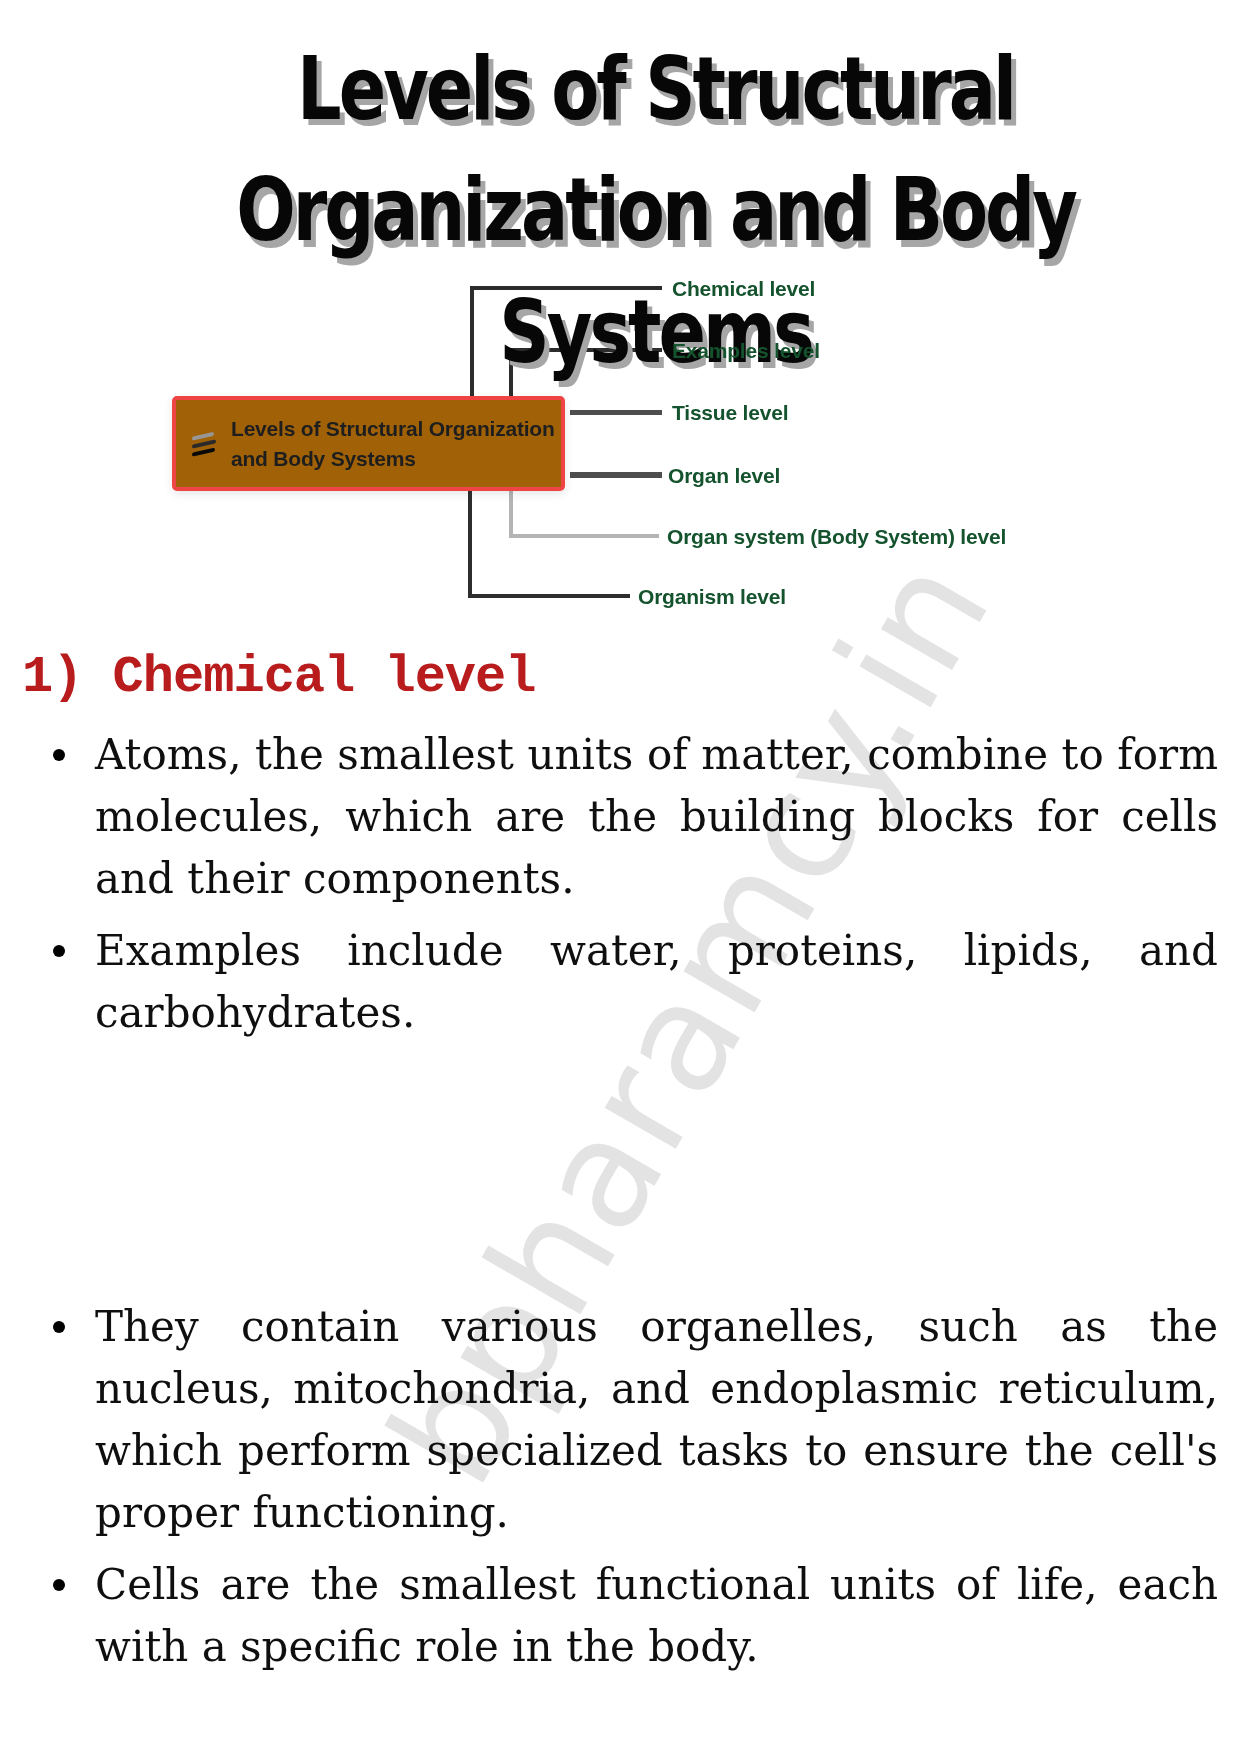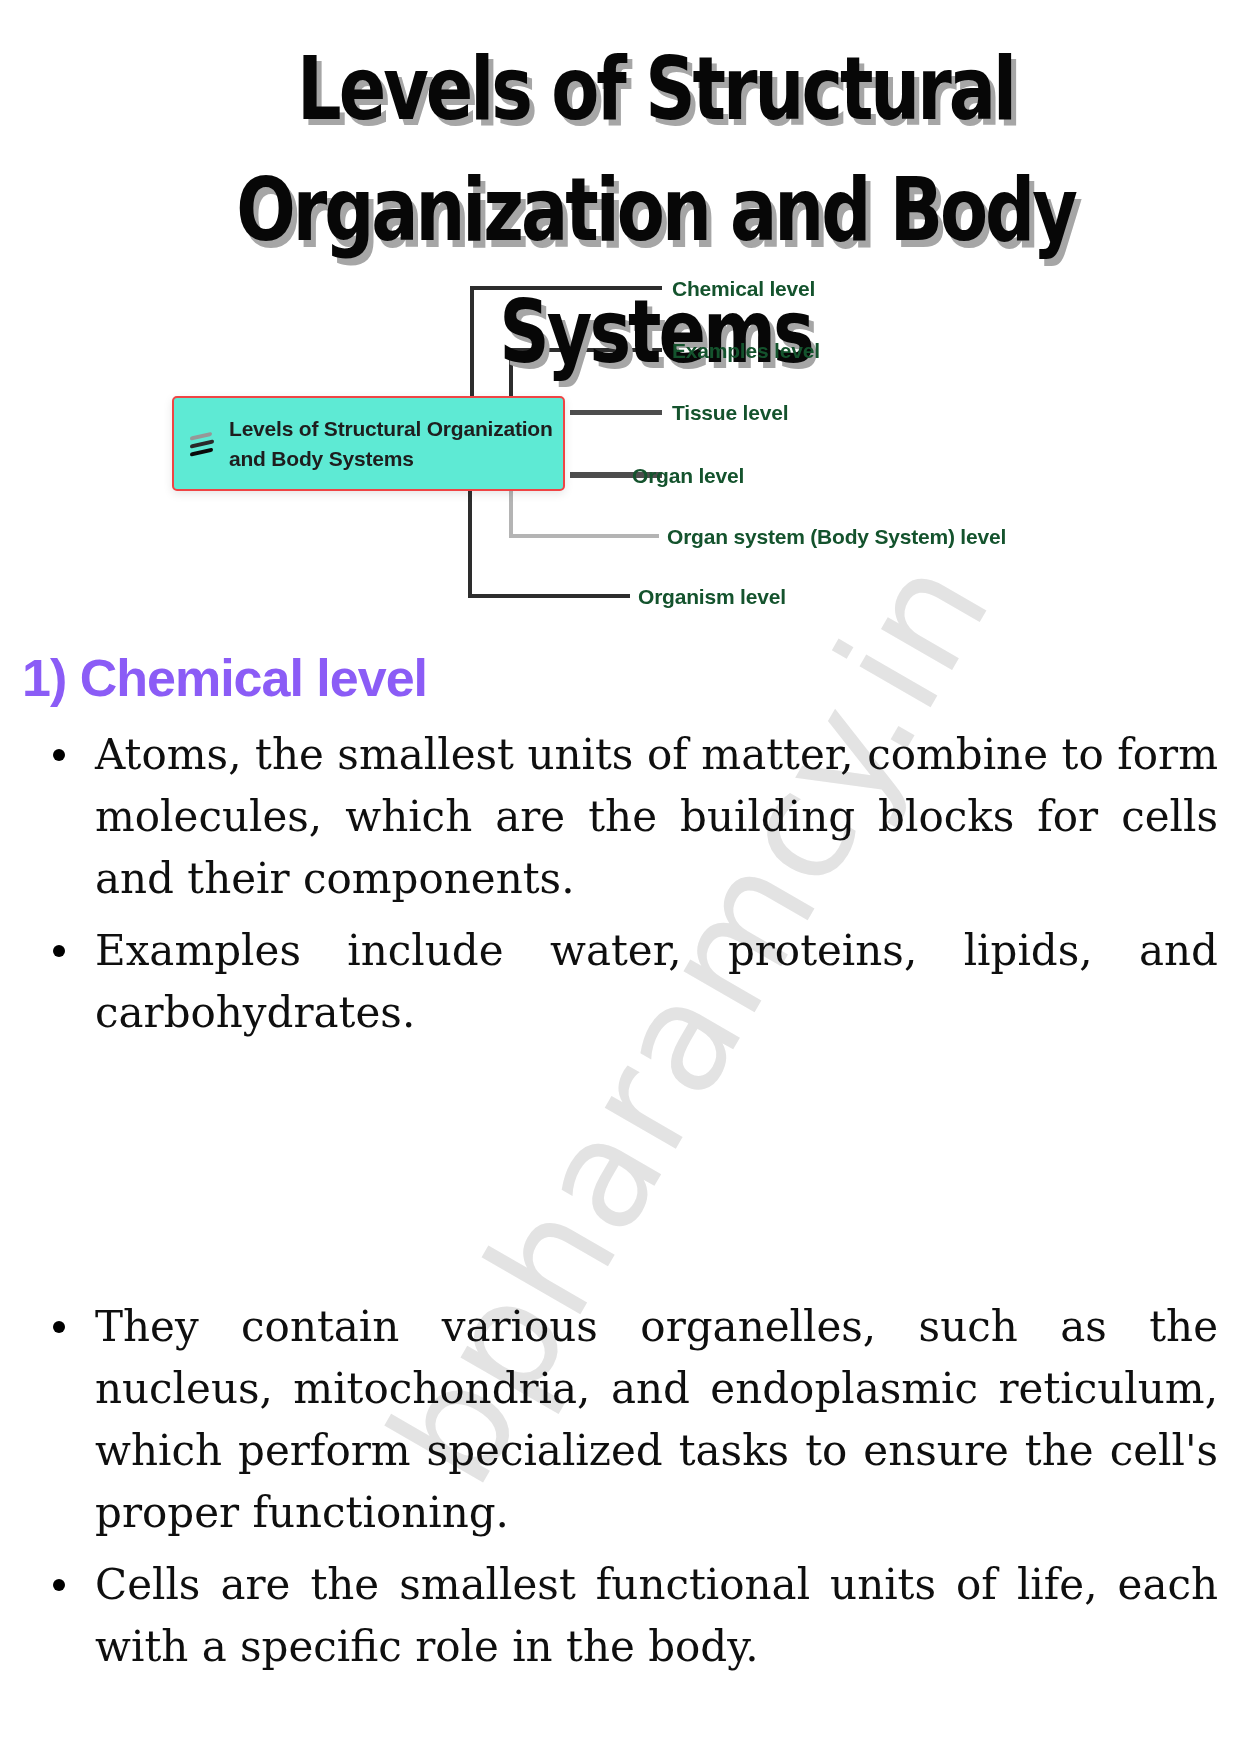--- a/index.html
+++ b/index.html
@@ -13,21 +13,21 @@
     font-family:"DejaVu Sans",sans-serif;font-weight:bold;
     font-size:70px;line-height:97px;letter-spacing:-3px;color:#070707;
     text-shadow:5px 5px 0 #a6a6a6;
     transform:scaleY(1.25);transform-origin:center top;
     z-index:2;
   }
   
   .dline{position:absolute;z-index:1;}
   .node-box{
     position:absolute;left:172px;top:396px;width:393px;height:95px;
-    background:#5eead4;border:2px solid #ef4444;border-radius:5px;
+    background:#a16207;border:4px solid #ef4444;border-radius:5px;
     box-shadow:0 3px 10px rgba(0,0,0,.10);
     display:flex;align-items:center;padding-left:16px;box-sizing:border-box;
     z-index:2;
   }
   .node-icon{width:24px;flex:0 0 24px;transform:skewY(-12deg);}
   .node-icon .bar{height:4px;border-radius:2px;margin-bottom:4px;}
   .node-icon .bar.b1{background:#979797;width:22px;}
   .node-icon .bar.b2{background:#2a2a2a;width:24px;}
   .node-icon .bar.b3{background:#090909;width:23px;margin-bottom:0;}
   .node-text{
@@ -43,22 +43,22 @@
   
   .watermark{
     position:absolute;left:690px;top:1020px;z-index:0;
     transform:translate(-50%,-50%) rotate(-60deg);
     font-family:"DejaVu Sans",sans-serif;font-size:150px;
     color:#d2d2d2;opacity:.62;white-space:nowrap;letter-spacing:2px;
   }
   
   .sec-heading{
     position:absolute;left:22px;z-index:2;white-space:nowrap;
-    font-family:Liberation Sans, sans-serif;font-weight:bold;
-    font-size:52px;line-height:60px;color:#8b5cf6;letter-spacing:-1px;
+    font-family:Liberation Mono, monospace;font-weight:bold;
+    font-size:52px;line-height:60px;color:#b91c1c;letter-spacing:-1px;
   }
   .sec-heading.h1{top:648px;}
   .sec-heading.h2{top:1216px;}
   ul.sec-list{
     position:absolute;left:43px;width:1175px;margin:0;padding:0;
     list-style:none;z-index:2;
   }
   ul.sec-list.l1{top:724px;}
   ul.sec-list.l2{top:1296px;}
   ul.sec-list li{
@@ -109,21 +109,21 @@
       </div>
       <div class="node-text">
         <div>Levels of Structural Organization</div>
         <div>and Body Systems</div>
       </div>
     </div>
 
     <div class="br-label" style="left:672px;top:289px;">Chemical level</div>
     <div class="br-label" style="left:672px;top:351px;">Examples level</div>
     <div class="br-label" style="left:672px;top:413px;">Tissue level</div>
-    <div class="br-label" style="left:632px;top:476px;">Organ level</div>
+    <div class="br-label" style="left:668px;top:476px;">Organ level</div>
     <div class="br-label" style="left:667px;top:537px;">Organ system (Body System) level</div>
     <div class="br-label" style="left:638px;top:597px;">Organism level</div>
   </div>
 
   <div class="sec-heading h1">1) Chemical level</div>
   <ul class="sec-list l1">
     <li>Atoms, the smallest units of matter, combine to form molecules, which are the building blocks for cells and their components.</li>
     <li>Examples include water, proteins, lipids, and carbohydrates.</li>
   </ul>
 

